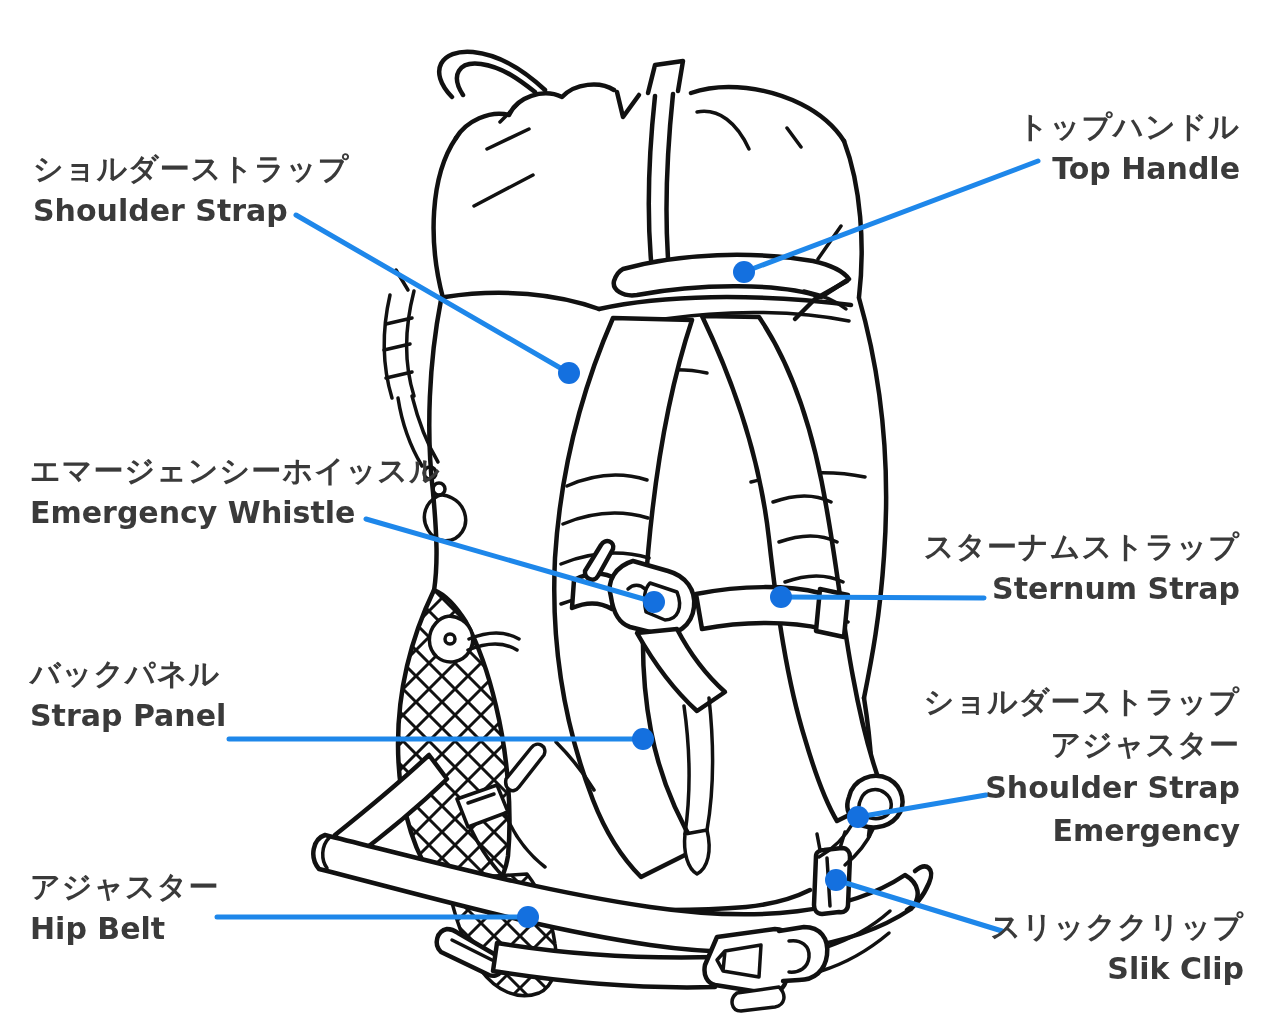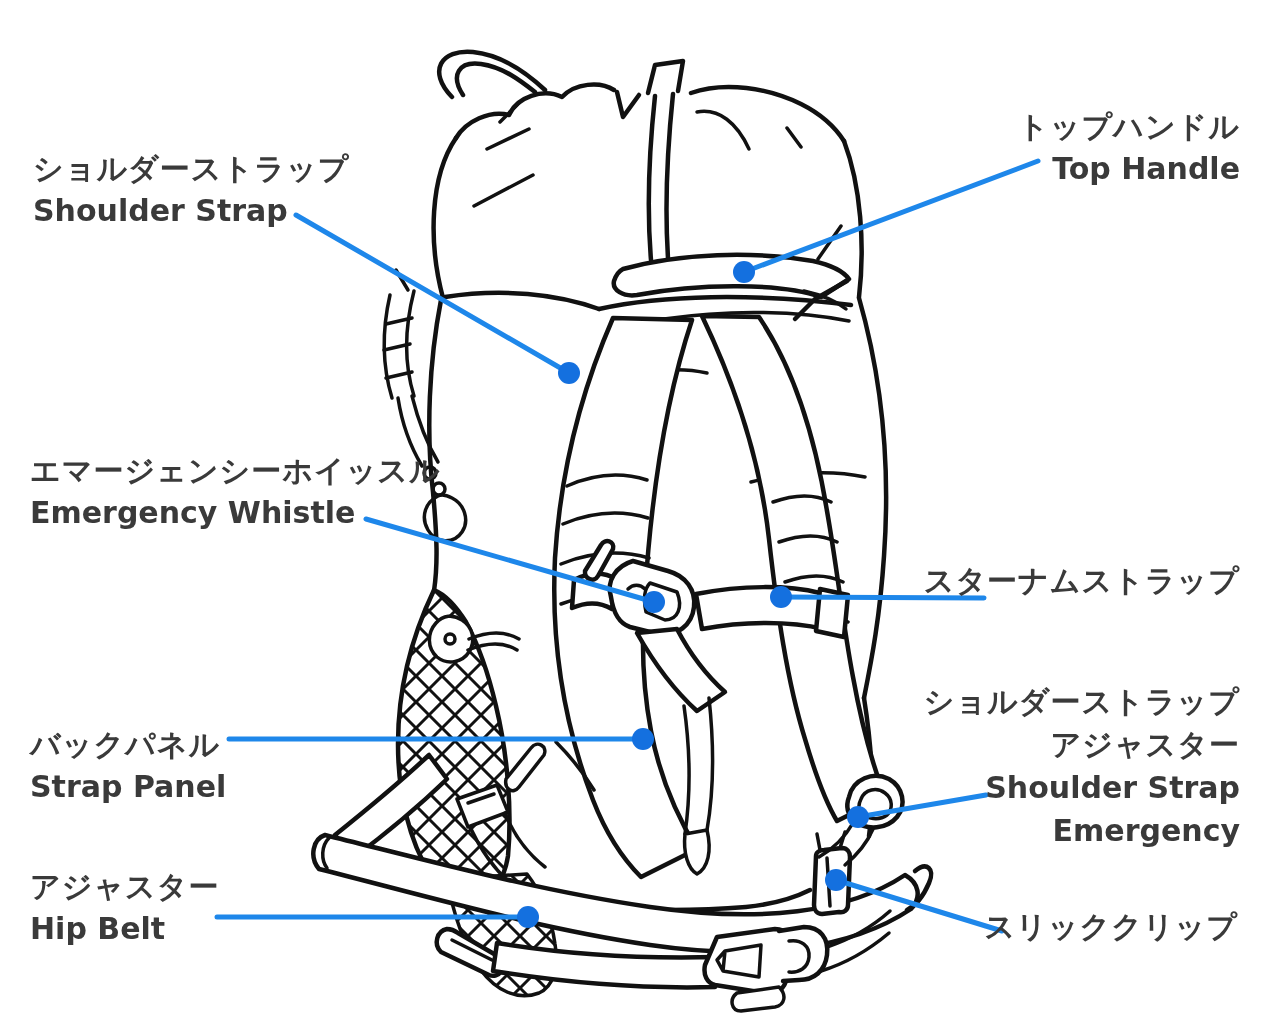--- a/index.html
+++ b/index.html
@@ -188,38 +188,40 @@
   <div class="callout" style="left:30px;top:450px">
     <div class="jp">エマージェンシーホイッスル</div>
     <div>Emergency Whistle</div>
   </div>
 
   <div class="callout right" style="right:40px;top:106px">
     <div class="jp">トップハンドル</div>
     <div>Top Handle</div>
   </div>
 
-  <div class="callout right" style="right:40px;top:560px">
+  <div class="callout right" style="right:40px;top:526px">
     <div class="jp">スターナムストラップ</div>
-  </div>
-
-  <div class="callout" style="left:30px;top:724px">
+    <div>Sternum Strap</div>
+  </div>
+
+  <div class="callout" style="left:30px;top:653px">
     <div class="jp">バックパネル</div>
     <div>Strap Panel</div>
   </div>
 
   <div class="callout right four" style="right:40px;top:680px">
     <div class="jp">ショルダーストラップ</div>
     <div class="jp">アジャスター</div>
     <div>Shoulder Strap</div>
     <div>Emergency</div>
   </div>
 
   <div class="callout" style="left:30px;top:866px">
     <div class="jp">アジャスター</div>
     <div>Hip Belt</div>
   </div>
 
-  <div class="callout right" style="right:42px;top:906px">
+  <div class="callout right" style="right:36px;top:906px">
     <div class="jp">スリッククリップ</div>
+    <div>Slik Clip</div>
   </div>
 
 </div>
 
 </body></html>

